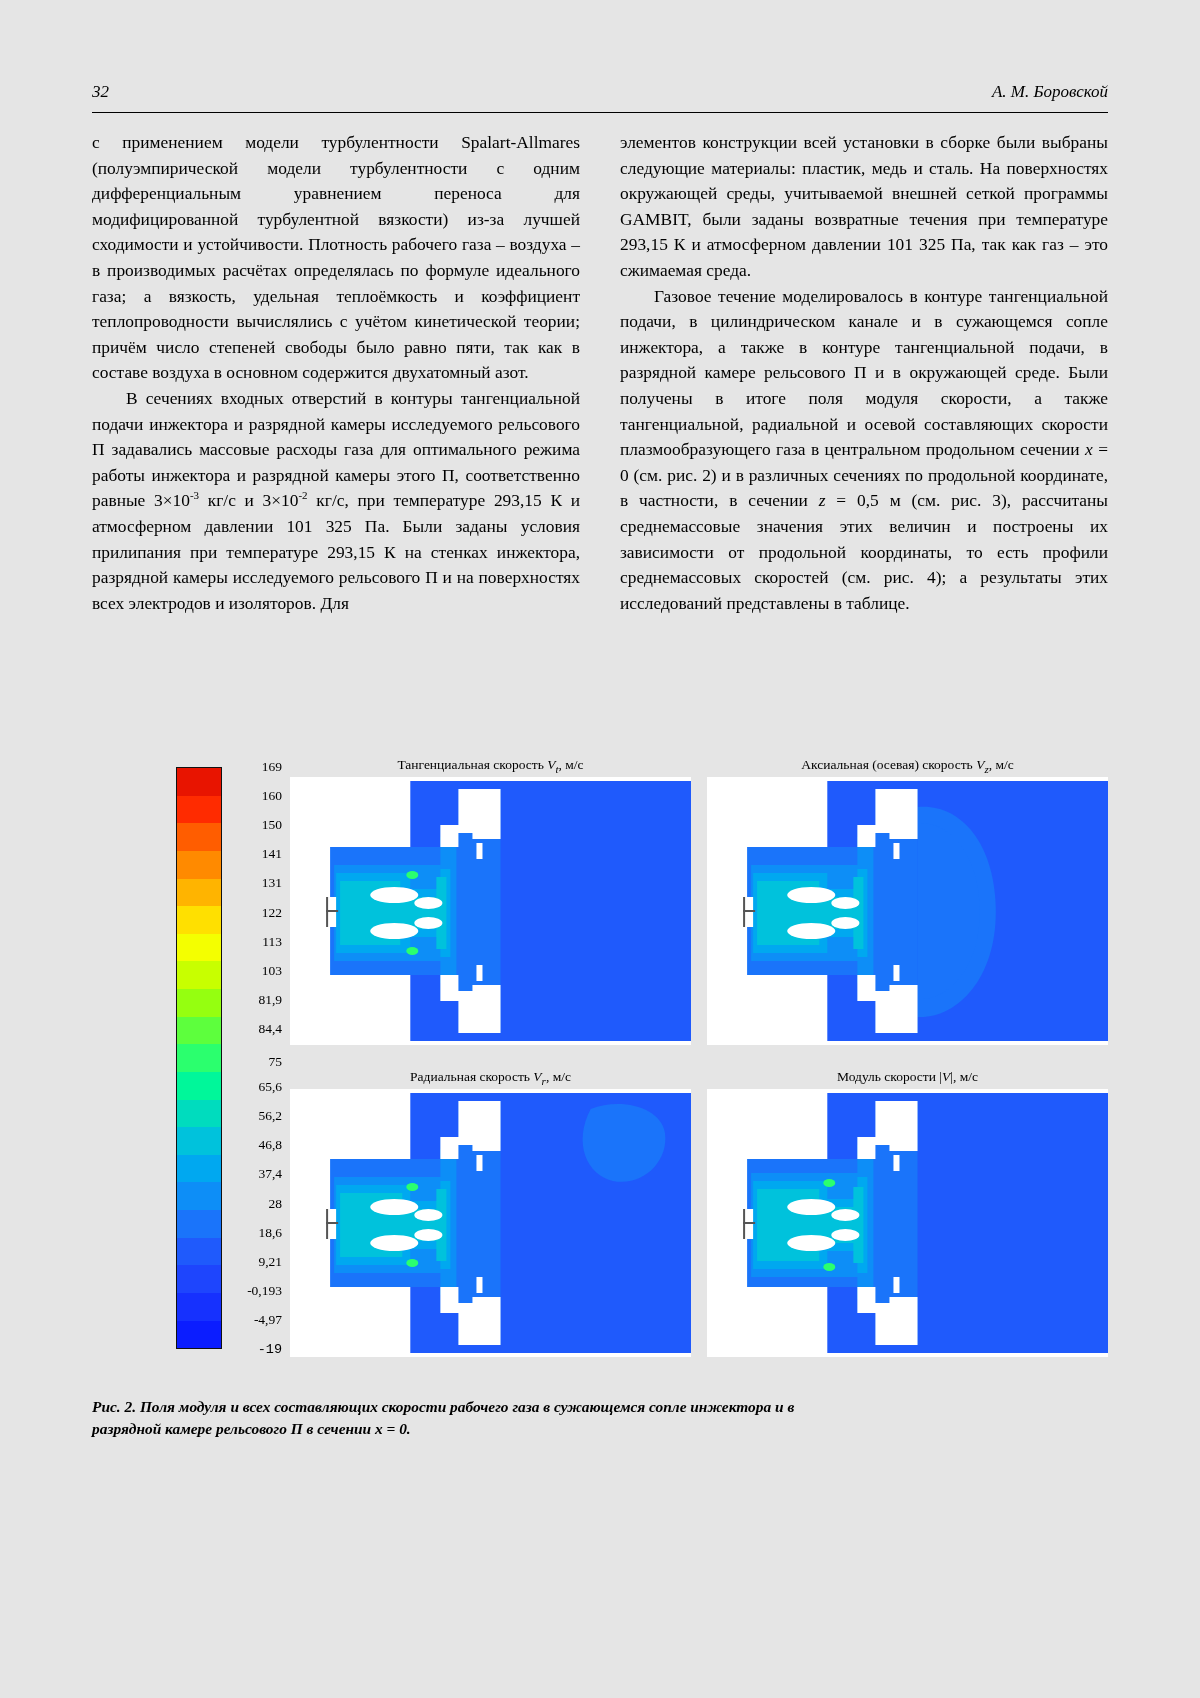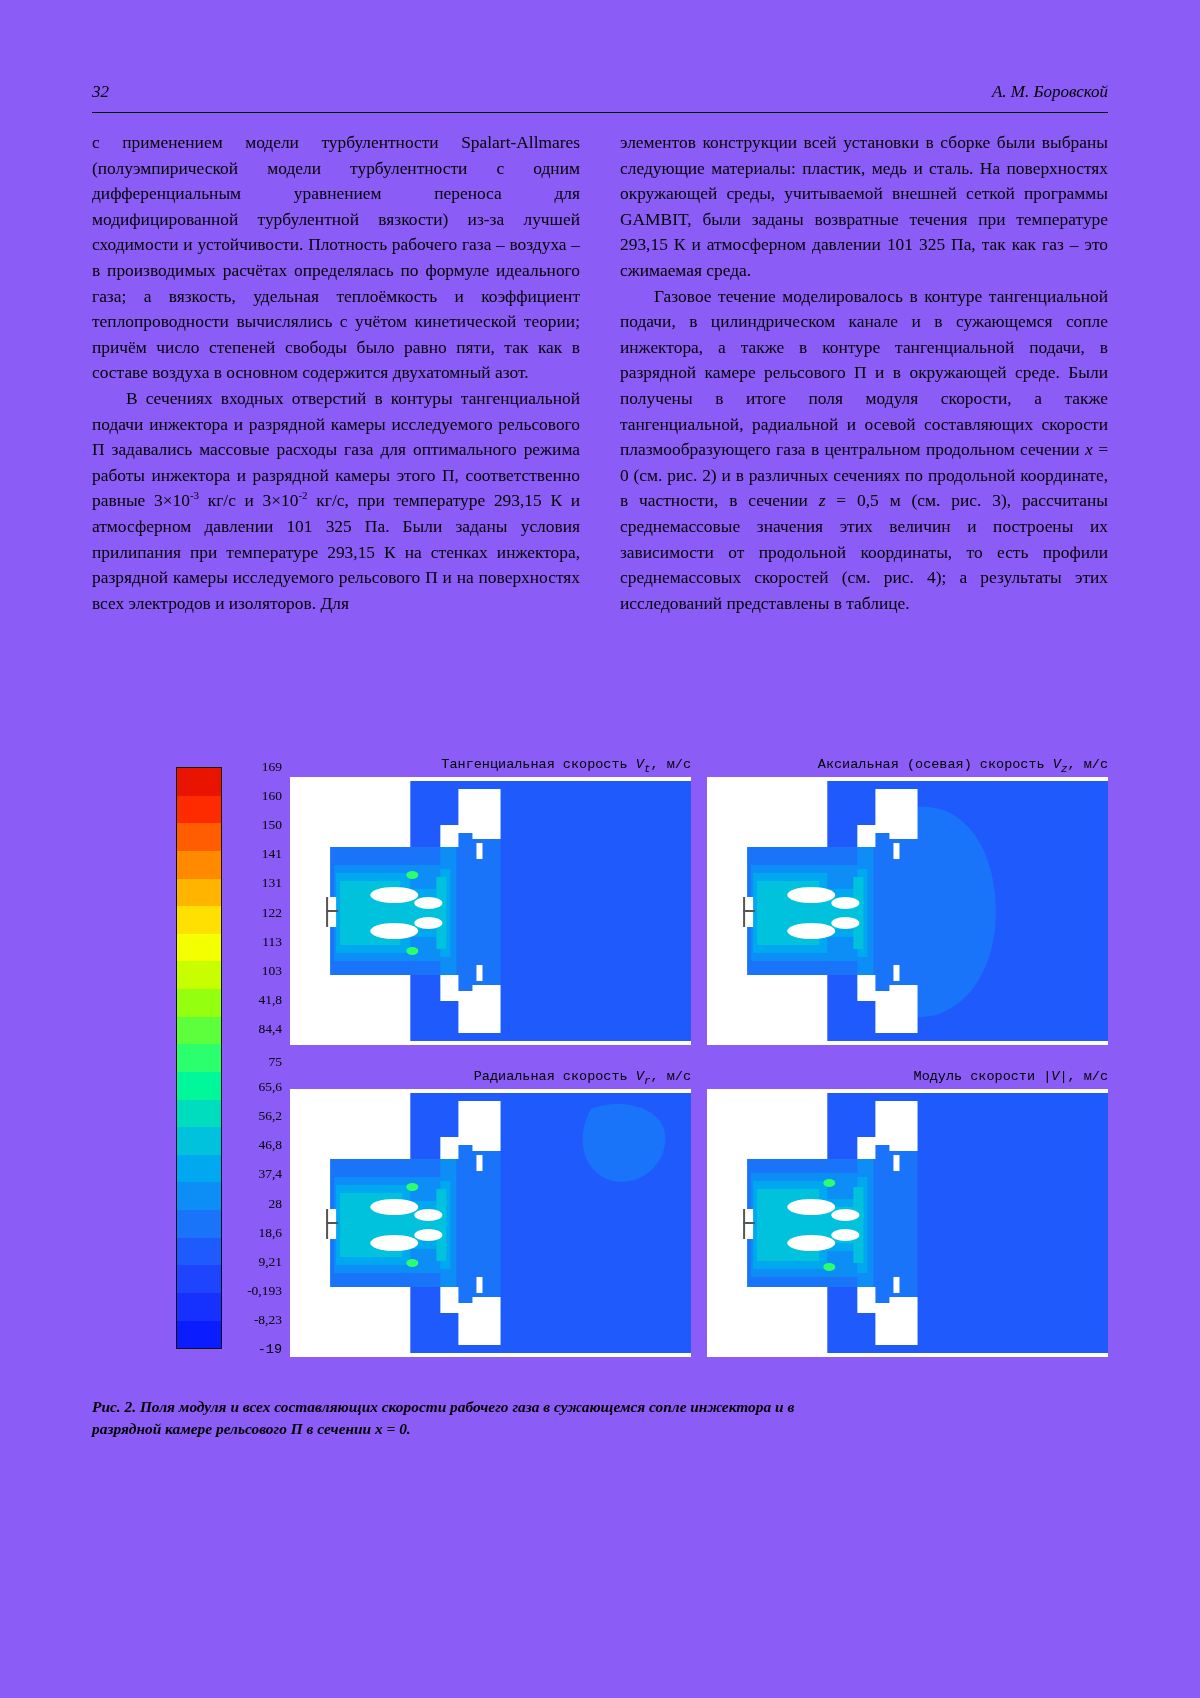--- a/index.html
+++ b/index.html
@@ -13,21 +13,21 @@
     position: relative;
     font-family: "Liberation Serif", serif;
     color: #000;
     overflow: hidden;
   }
   .page {
     position: absolute;
     left: 0; top: 0;
     width: 1200px;
     height: 1698px;
-    background: #8b5cf6;
+    background: #e5e5e5;
   }
   
   .runhead {
     position: absolute;
     left: 92px;
     top: 82px;
     width: 1016px;
     display: flex;
     justify-content: space-between;
     align-items: baseline;
@@ -126,23 +126,23 @@
     grid-template-rows: 1fr 1fr;
     column-gap: 16px;
     row-gap: 4px;
   }
   .panel { position: relative; }
   .panel-title {
     position: absolute;
     top: 2px;
     left: 0;
     width: 100%;
-    text-align: right;
+    text-align: center;
     font-size: 13.5px;
-    font-family: Liberation Mono, monospace;
+    font-family: Liberation Serif, serif;
     z-index: 5;
   }
   .panel-canvas {
     position: absolute;
     left: 0;
     top: 22px;
     width: 100%;
     height: 268px;
   }
   .panel-canvas svg { display: block; width: 100%; height: 100%; }
@@ -210,32 +210,32 @@
           </div>
         <div class="cb-labels" id="cblabels">
             <div class="cb-label" style="top: 0px;">169</div>
             <div class="cb-label" style="top: 29.1px; font-family: Liberation Serif, serif;">160</div>
             <div class="cb-label" style="top: 58.2px;">150</div>
             <div class="cb-label" style="top: 87.3px;">141</div>
             <div class="cb-label" style="top: 116.4px;">131</div>
             <div class="cb-label" style="top: 145.5px;">122</div>
             <div class="cb-label" style="top: 174.6px;">113</div>
             <div class="cb-label" style="top: 203.7px;">103</div>
-            <div class="cb-label" style="top: 232.8px;">41,8</div>
+            <div class="cb-label" style="top: 232.8px;">81,9</div>
             <div class="cb-label" style="top: 261.9px;">84,4</div>
             <div class="cb-label" style="top: 295px;">75</div>
             <div class="cb-label" style="top: 320.1px;">65,6</div>
             <div class="cb-label" style="top: 349.2px;">56,2</div>
             <div class="cb-label" style="top: 378.3px;">46,8</div>
             <div class="cb-label" style="top: 407.4px;">37,4</div>
             <div class="cb-label" style="top: 436.5px;">28</div>
             <div class="cb-label" style="top: 465.6px;">18,6</div>
             <div class="cb-label" style="top: 494.7px;">9,21</div>
             <div class="cb-label" style="top: 523.8px;">-0,193</div>
-            <div class="cb-label" style="top: 552.9px;">-8,23</div>
+            <div class="cb-label" style="top: 552.9px;">-4,97</div>
             <div class="cb-label" style="top: 582px; font-family: Liberation Mono, monospace;">-19</div>
           </div>
       </div>
 
       <div class="panels">
 
         <div class="panel">
           <div class="panel-title">Тангенциальная скорость <span class="it">V<sub>t</sub></span>, м/с</div>
           <div class="panel-canvas">
             <svg viewBox="0 0 400 268" preserveAspectRatio="none">

